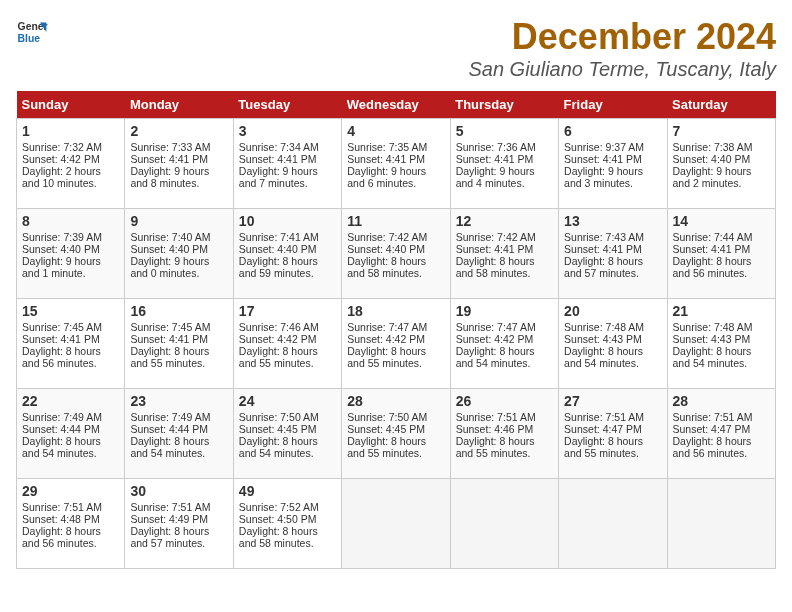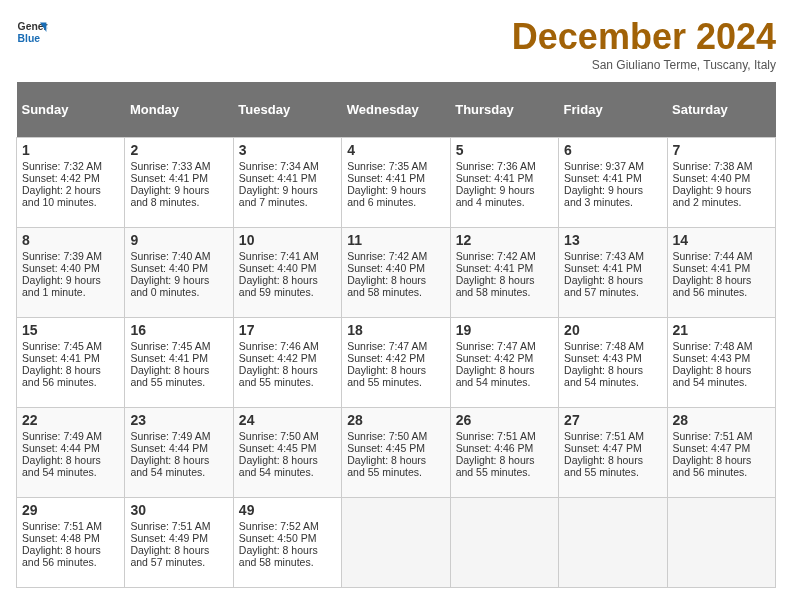--- a/index.html
+++ b/index.html
@@ -27,35 +27,36 @@
     }
     .title-area {
       text-align: right;
     }
     .month-title {
       font-size: 36px;
       font-weight: bold;
       color: #a16207;
     }
     .location-title {
-      font-size: 12px;
+      font-size: 20px;
       color: #555;
+      font-style: italic;
     }
     table {
       width: 100%;
       border-collapse: collapse;
       table-layout: fixed;
     }
     th {
-      background-color: #737373;
+      background-color: #b91c1c;
       color: #fff;
       font-size: 13px;
       font-weight: bold;
       text-align: left;
-      padding: 20px 5px;
+      padding: 6px 5px;
     }
     td {
       border: 1px solid #ccc;
       vertical-align: top;
       padding: 4px 5px;
       font-size: 10.5px;
       color: #333;
       height: 90px;
       background: #fff;
     }

